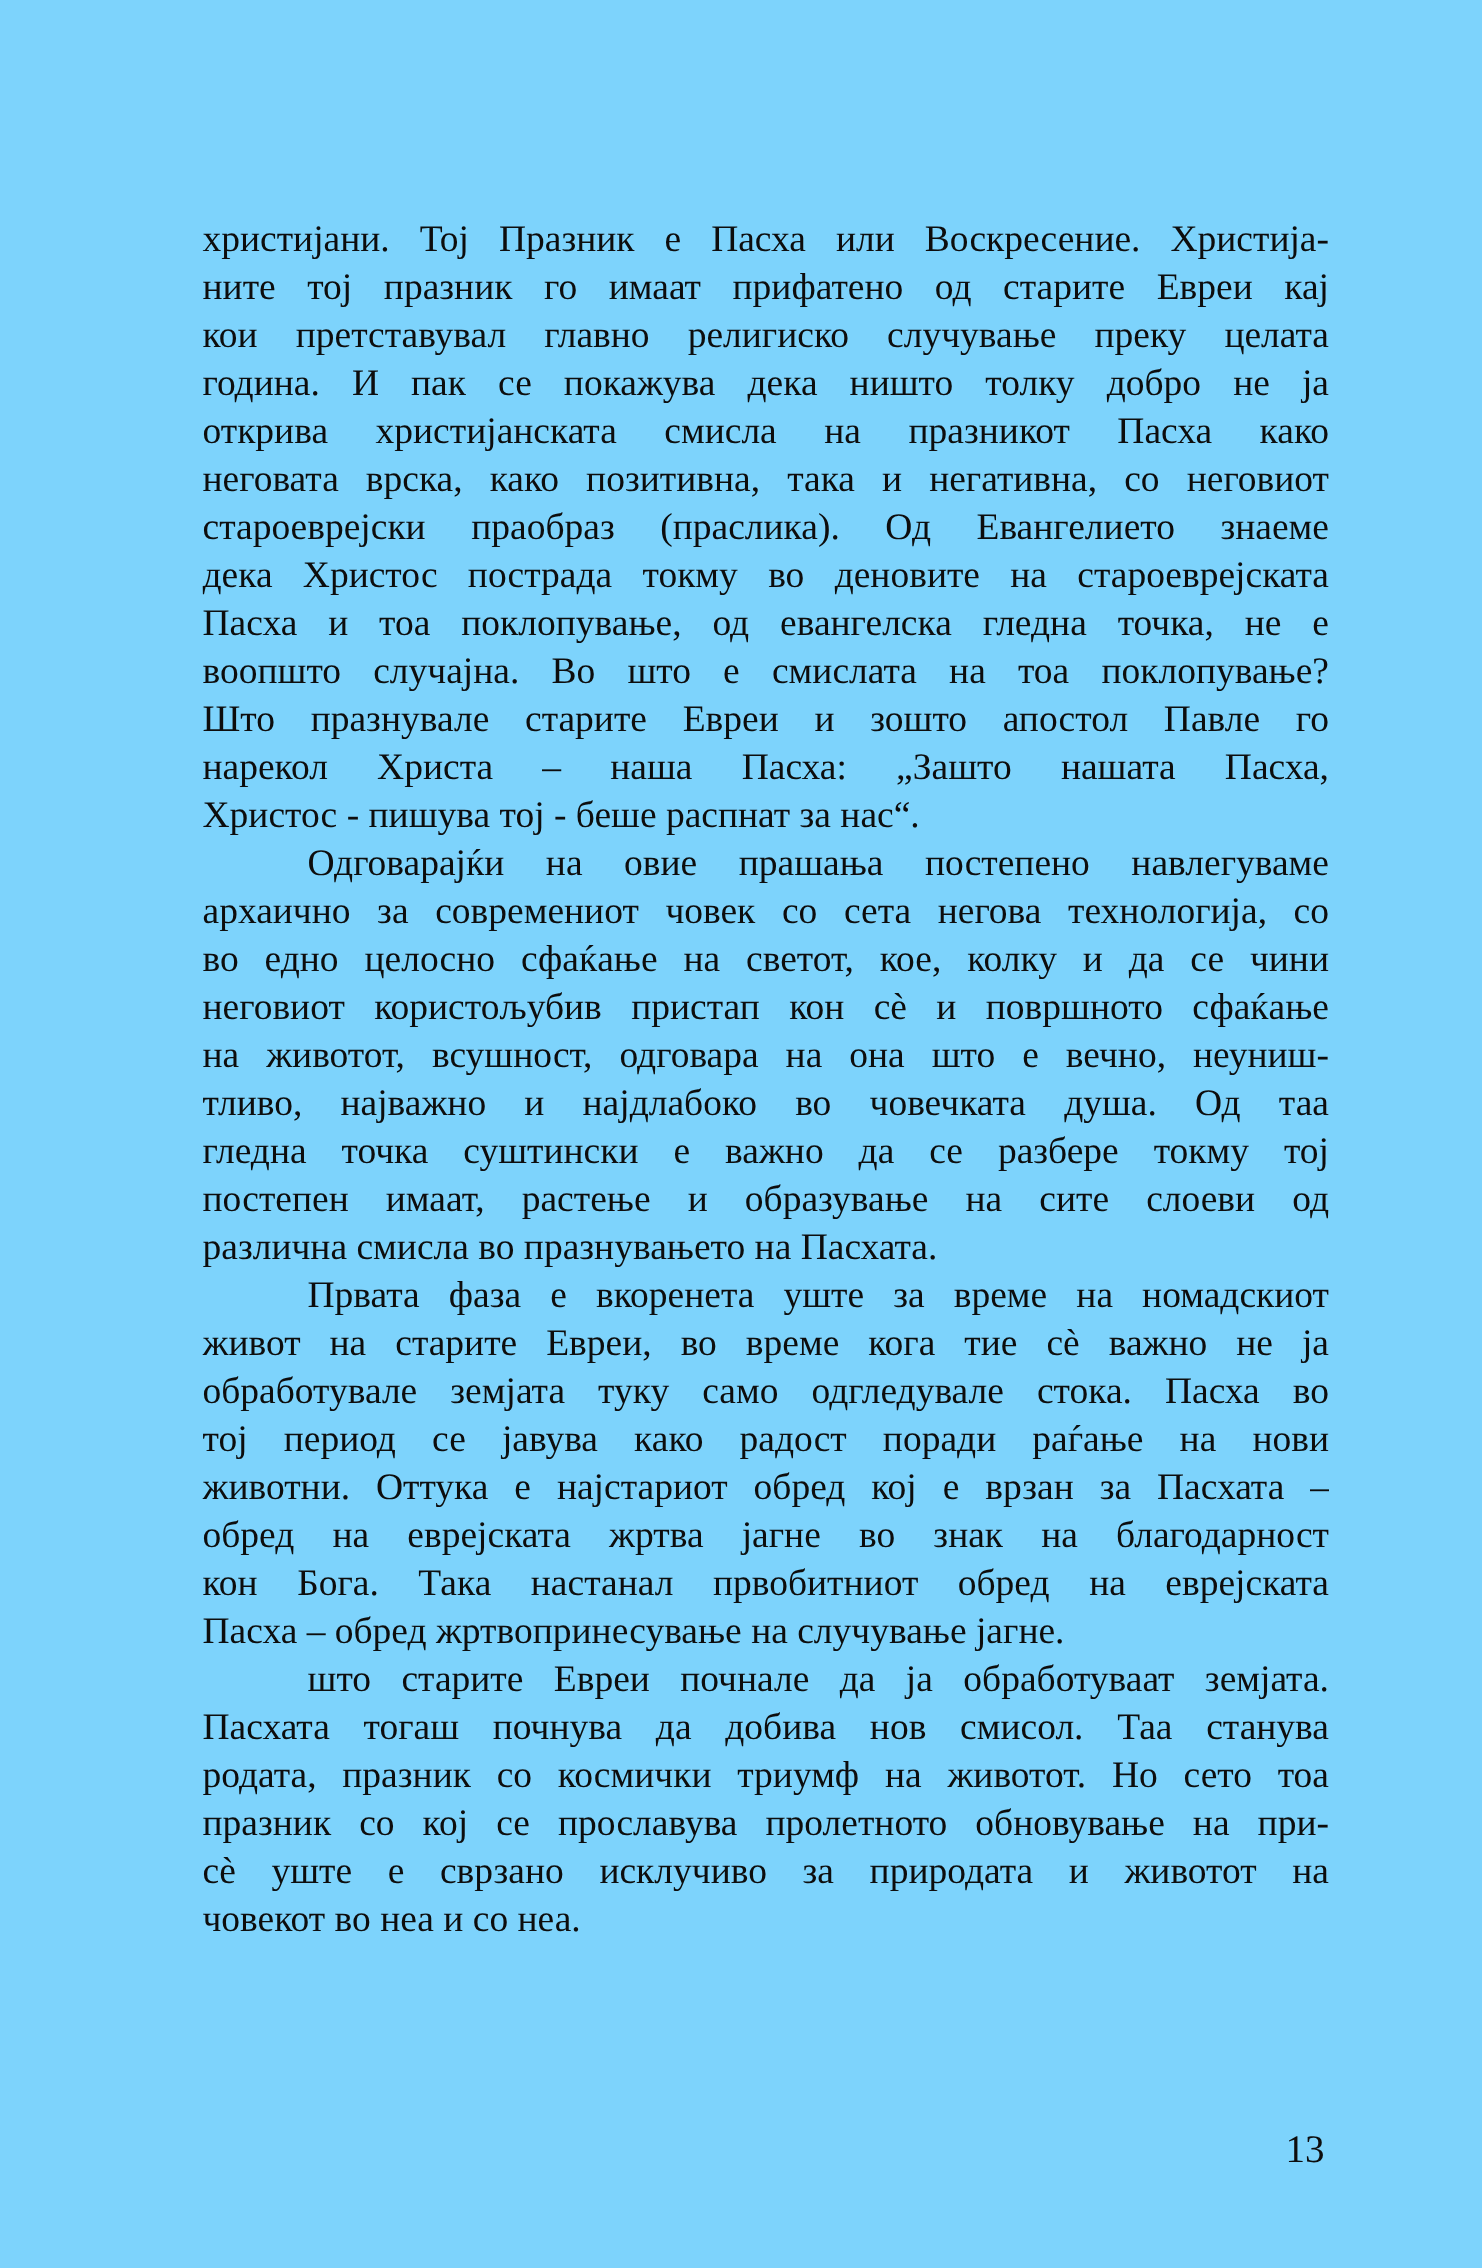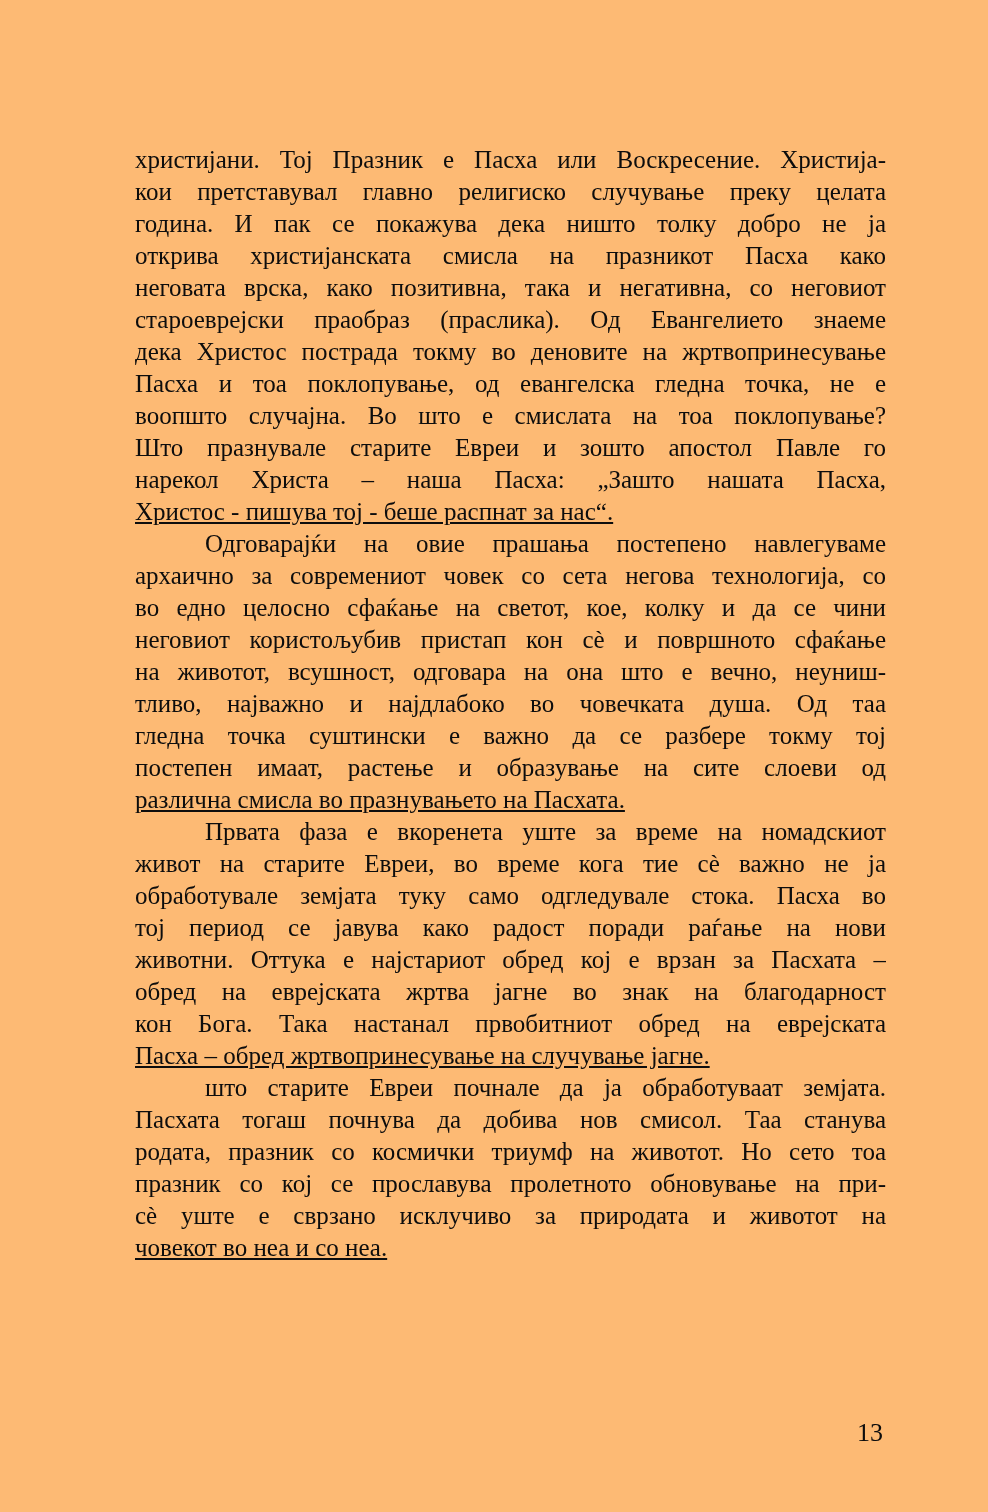--- a/index.html
+++ b/index.html
@@ -4,21 +4,21 @@
 <style>
   html, body {
     margin: 0;
     padding: 0;
     background: #ffffff;
   }
   .page {
     position: relative;
     width: 988px;
     height: 1512px;
-    background: #fdba74;
+    background: #7dd3fc;
     overflow: hidden;
     font-family: "Liberation Serif", serif;
     color: #0d0d0d;
   }
   .text-block {
     position: absolute;
     left: 135px;
     top: 144px;
     width: 751px;
   }
@@ -30,47 +30,47 @@
     font-size: 25px;
     line-height: 32px;
     height: 32px;
     white-space: nowrap;
     overflow: hidden;
     text-align: justify;
     text-align-last: justify;
   }
   .line.last {
     text-align-last: left;
-    text-decoration: underline;
   }
   .paragraph.indent .line:first-child {
     padding-left: 70px;
   }
   .page-number {
     position: absolute;
     top: 1418px;
     right: 105px;
     font-size: 26px;
     line-height: 30px;
     text-align: right;
   }
 </style>
 </head>
 <body>
 
 <div class="page">
   <div class="text-block">
       <div class="paragraph">
         <div class="line">христијани. Тој Празник е Пасха или Воскресение. Христија-</div>
+        <div class="line">ните тој празник го имаат прифатено од старите Евреи кај</div>
         <div class="line">кои претставувал главно религиско случување преку целата</div>
         <div class="line">година. И пак се покажува дека ништо толку добро не ја</div>
         <div class="line">открива христијанската смисла на празникот Пасха како</div>
         <div class="line">неговата врска, како позитивна, така и негативна, со неговиот</div>
         <div class="line">староеврејски праобраз (праслика). Од Евангелието знаеме</div>
-        <div class="line">дека Христос пострада токму во деновите на жртвопринесување</div>
+        <div class="line">дека Христос пострада токму во деновите на староеврејската</div>
         <div class="line">Пасха и тоа поклопување, од евангелска гледна точка, не е</div>
         <div class="line">воопшто случајна. Во што е смислата на тоа поклопување?</div>
         <div class="line">Што празнувале старите Евреи и зошто апостол Павле го</div>
         <div class="line">нарекол Христа – наша Пасха: „Зашто нашата Пасха,</div>
         <div class="line last">Христос - пишува тој - беше распнат за нас“.</div>
       </div>
       <div class="paragraph indent">
         <div class="line">Одговарајќи на овие прашања постепено навлегуваме</div>
         <div class="line">архаично за современиот човек со сета негова технологија, со</div>
         <div class="line">во едно целосно сфаќање на светот, кое, колку и да се чини</div>

